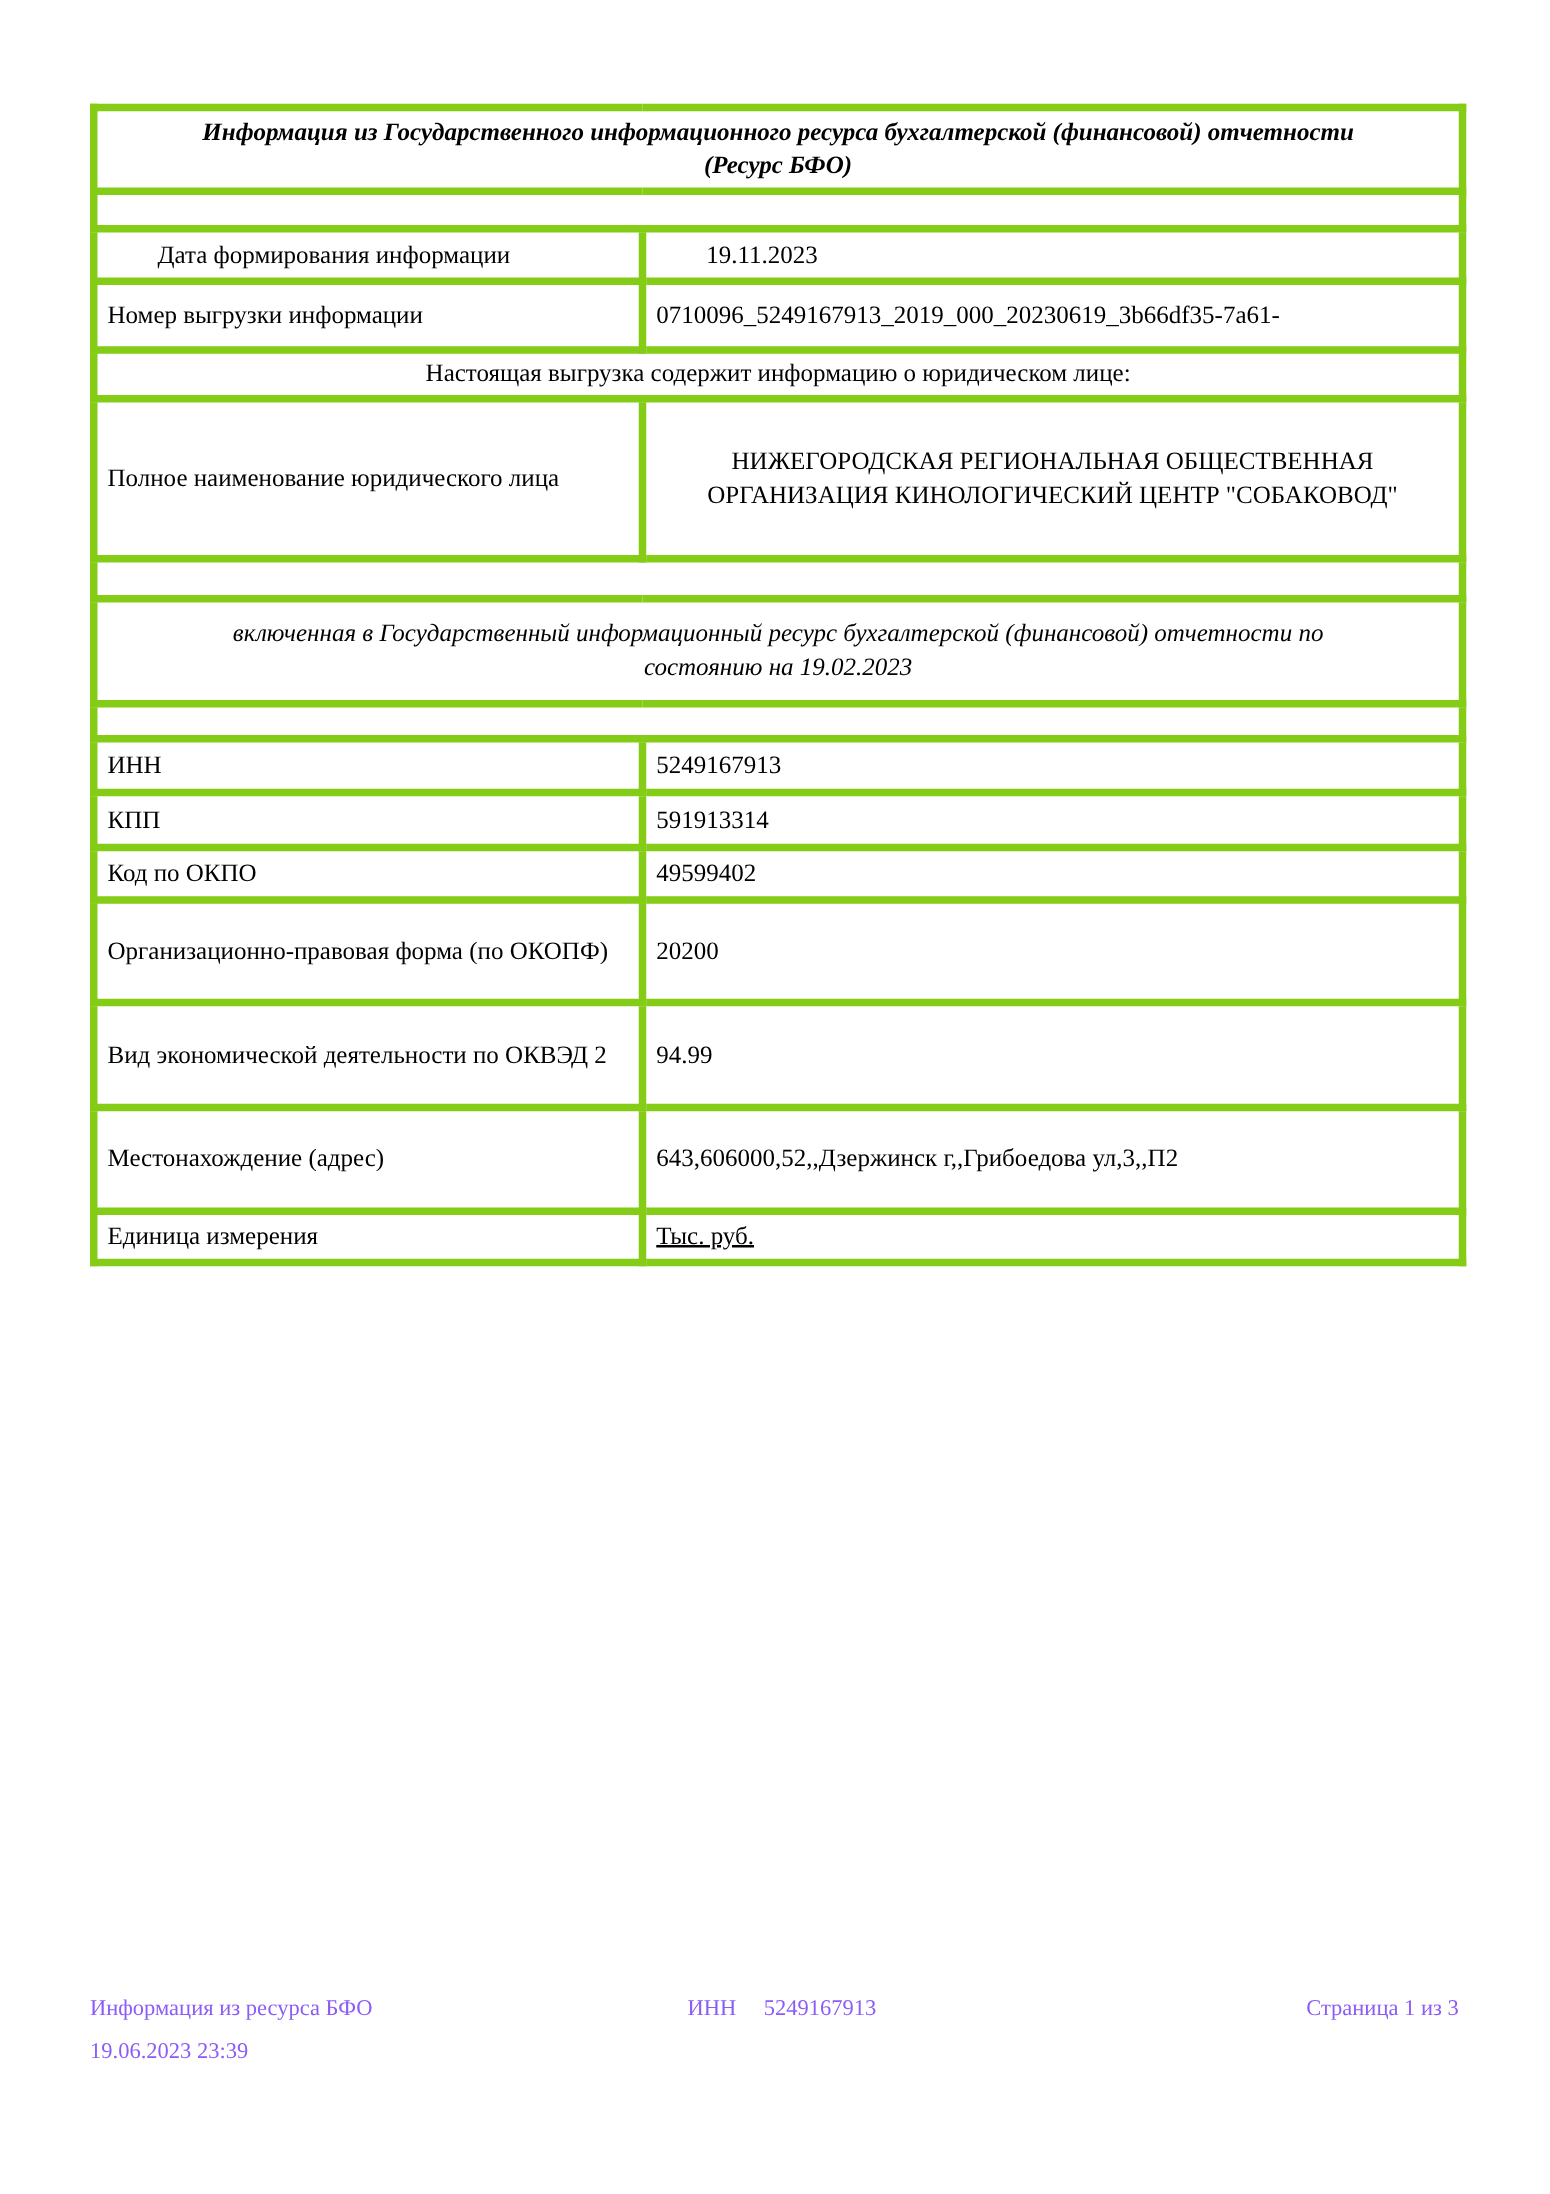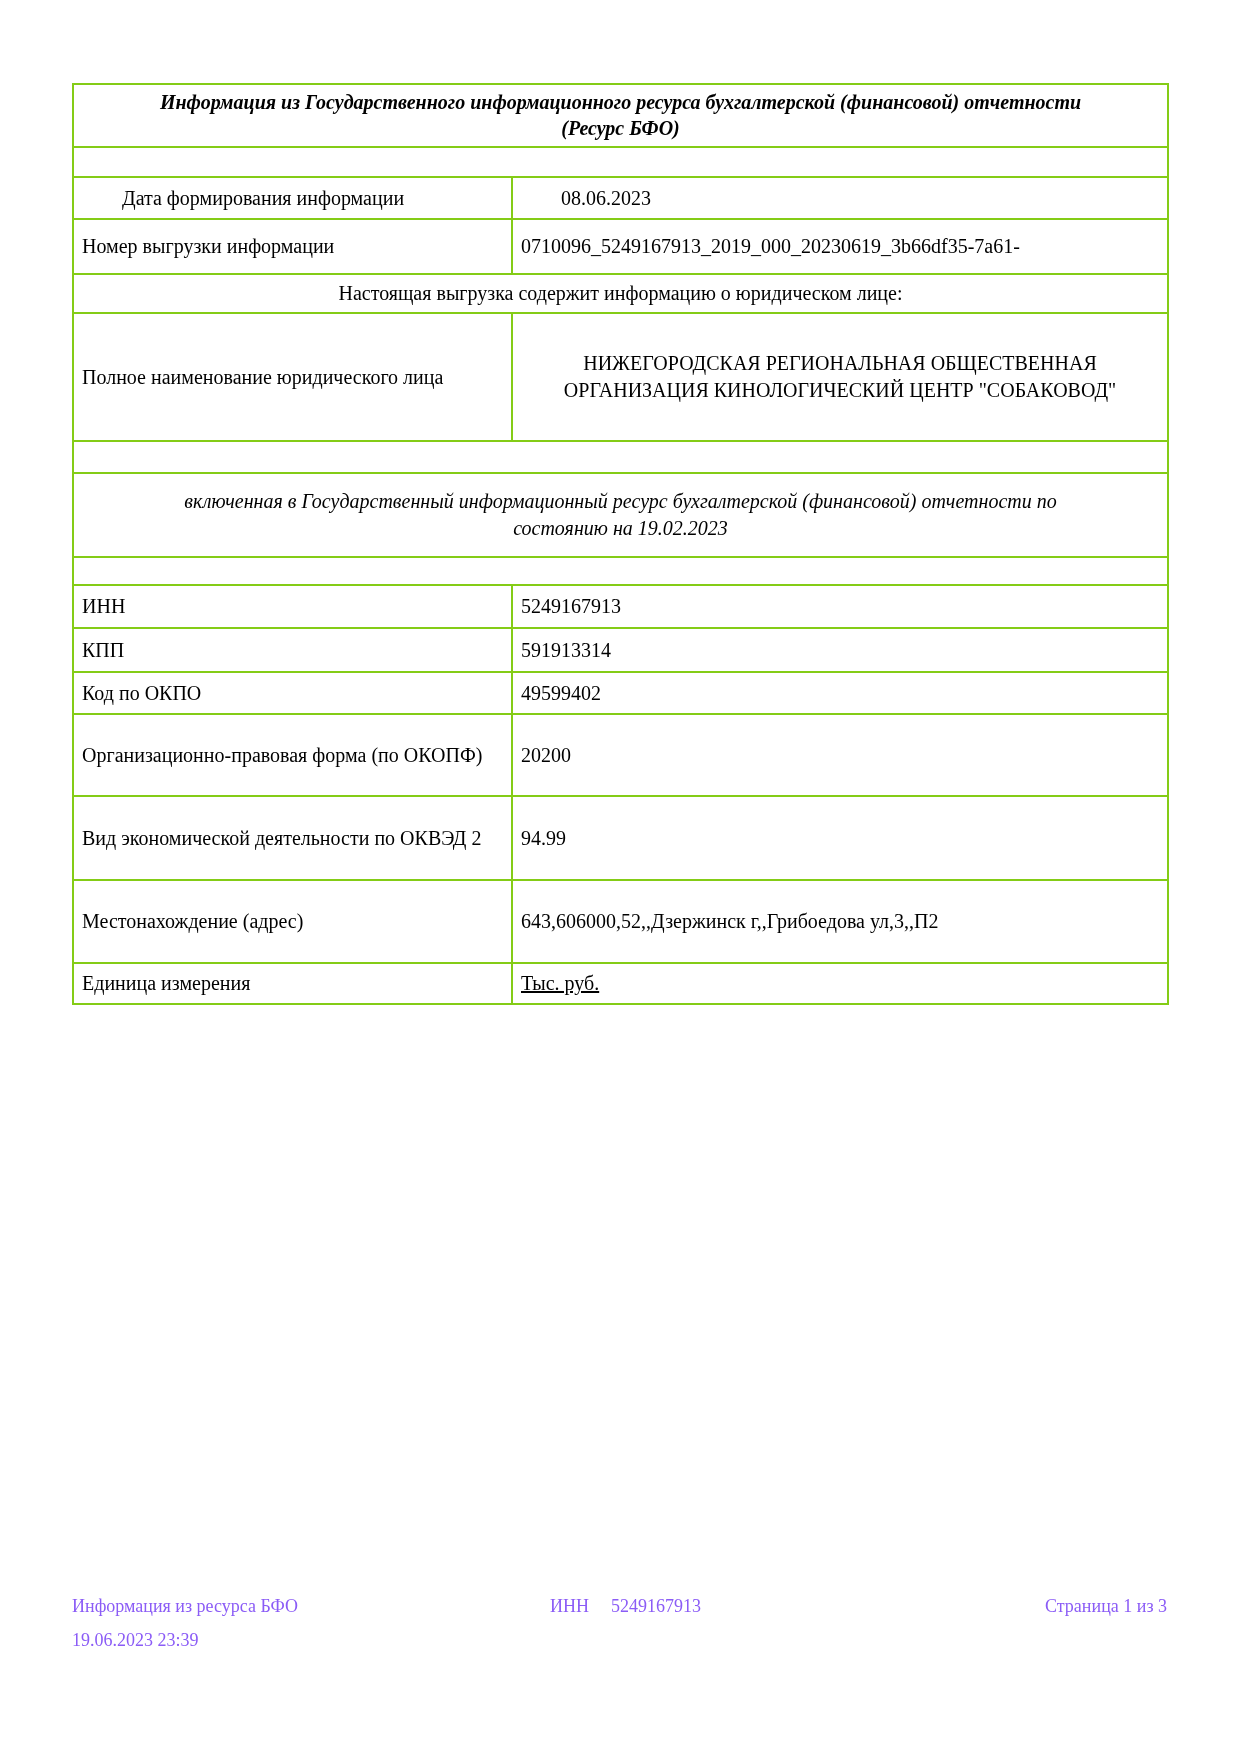--- a/index.html
+++ b/index.html
@@ -17,21 +17,21 @@
   }
   table.doc-table {
     position: absolute;
     left: 72px;
     top: 83px;
     width: 1095px;
     border-collapse: collapse;
     table-layout: fixed;
   }
   .doc-table td {
-    border: 2px solid #84cc16;
+    border: 6px solid #84cc16;
     font-size: 20px;
     line-height: 1.32;
     vertical-align: middle;
     padding: 3px 8px;
     overflow: hidden;
   }
   col.c1 { width: 439px; }
   col.c2 { width: 656px; }
 
   tr.r-title     td { height: 62px; }
@@ -99,21 +99,21 @@
         <tr class="r-title">
       <td class="title-cell" colspan="2">Информация из Государственного информационного ресурса бухгалтерской (финансовой) отчетности (Ресурс БФО)</td>
     </tr>
 
     <tr class="r-spacer-sm">
       <td colspan="2"></td>
     </tr>
 
     <tr class="r-date">
       <td>Дата формирования информации</td>
-      <td class="value-cell">08.06.2023</td>
+      <td class="value-cell">19.11.2023</td>
     </tr>
 
     <tr class="r-number">
       <td>Номер выгрузки информации</td>
       <td class="value-cell nowrap">0710096_5249167913_2019_000_20230619_3b66df35-7a61-</td>
     </tr>
 
     <tr class="r-subject">
       <td class="subject-cell" colspan="2">Настоящая выгрузка содержит информацию о юридическом лице:</td>
     </tr>

